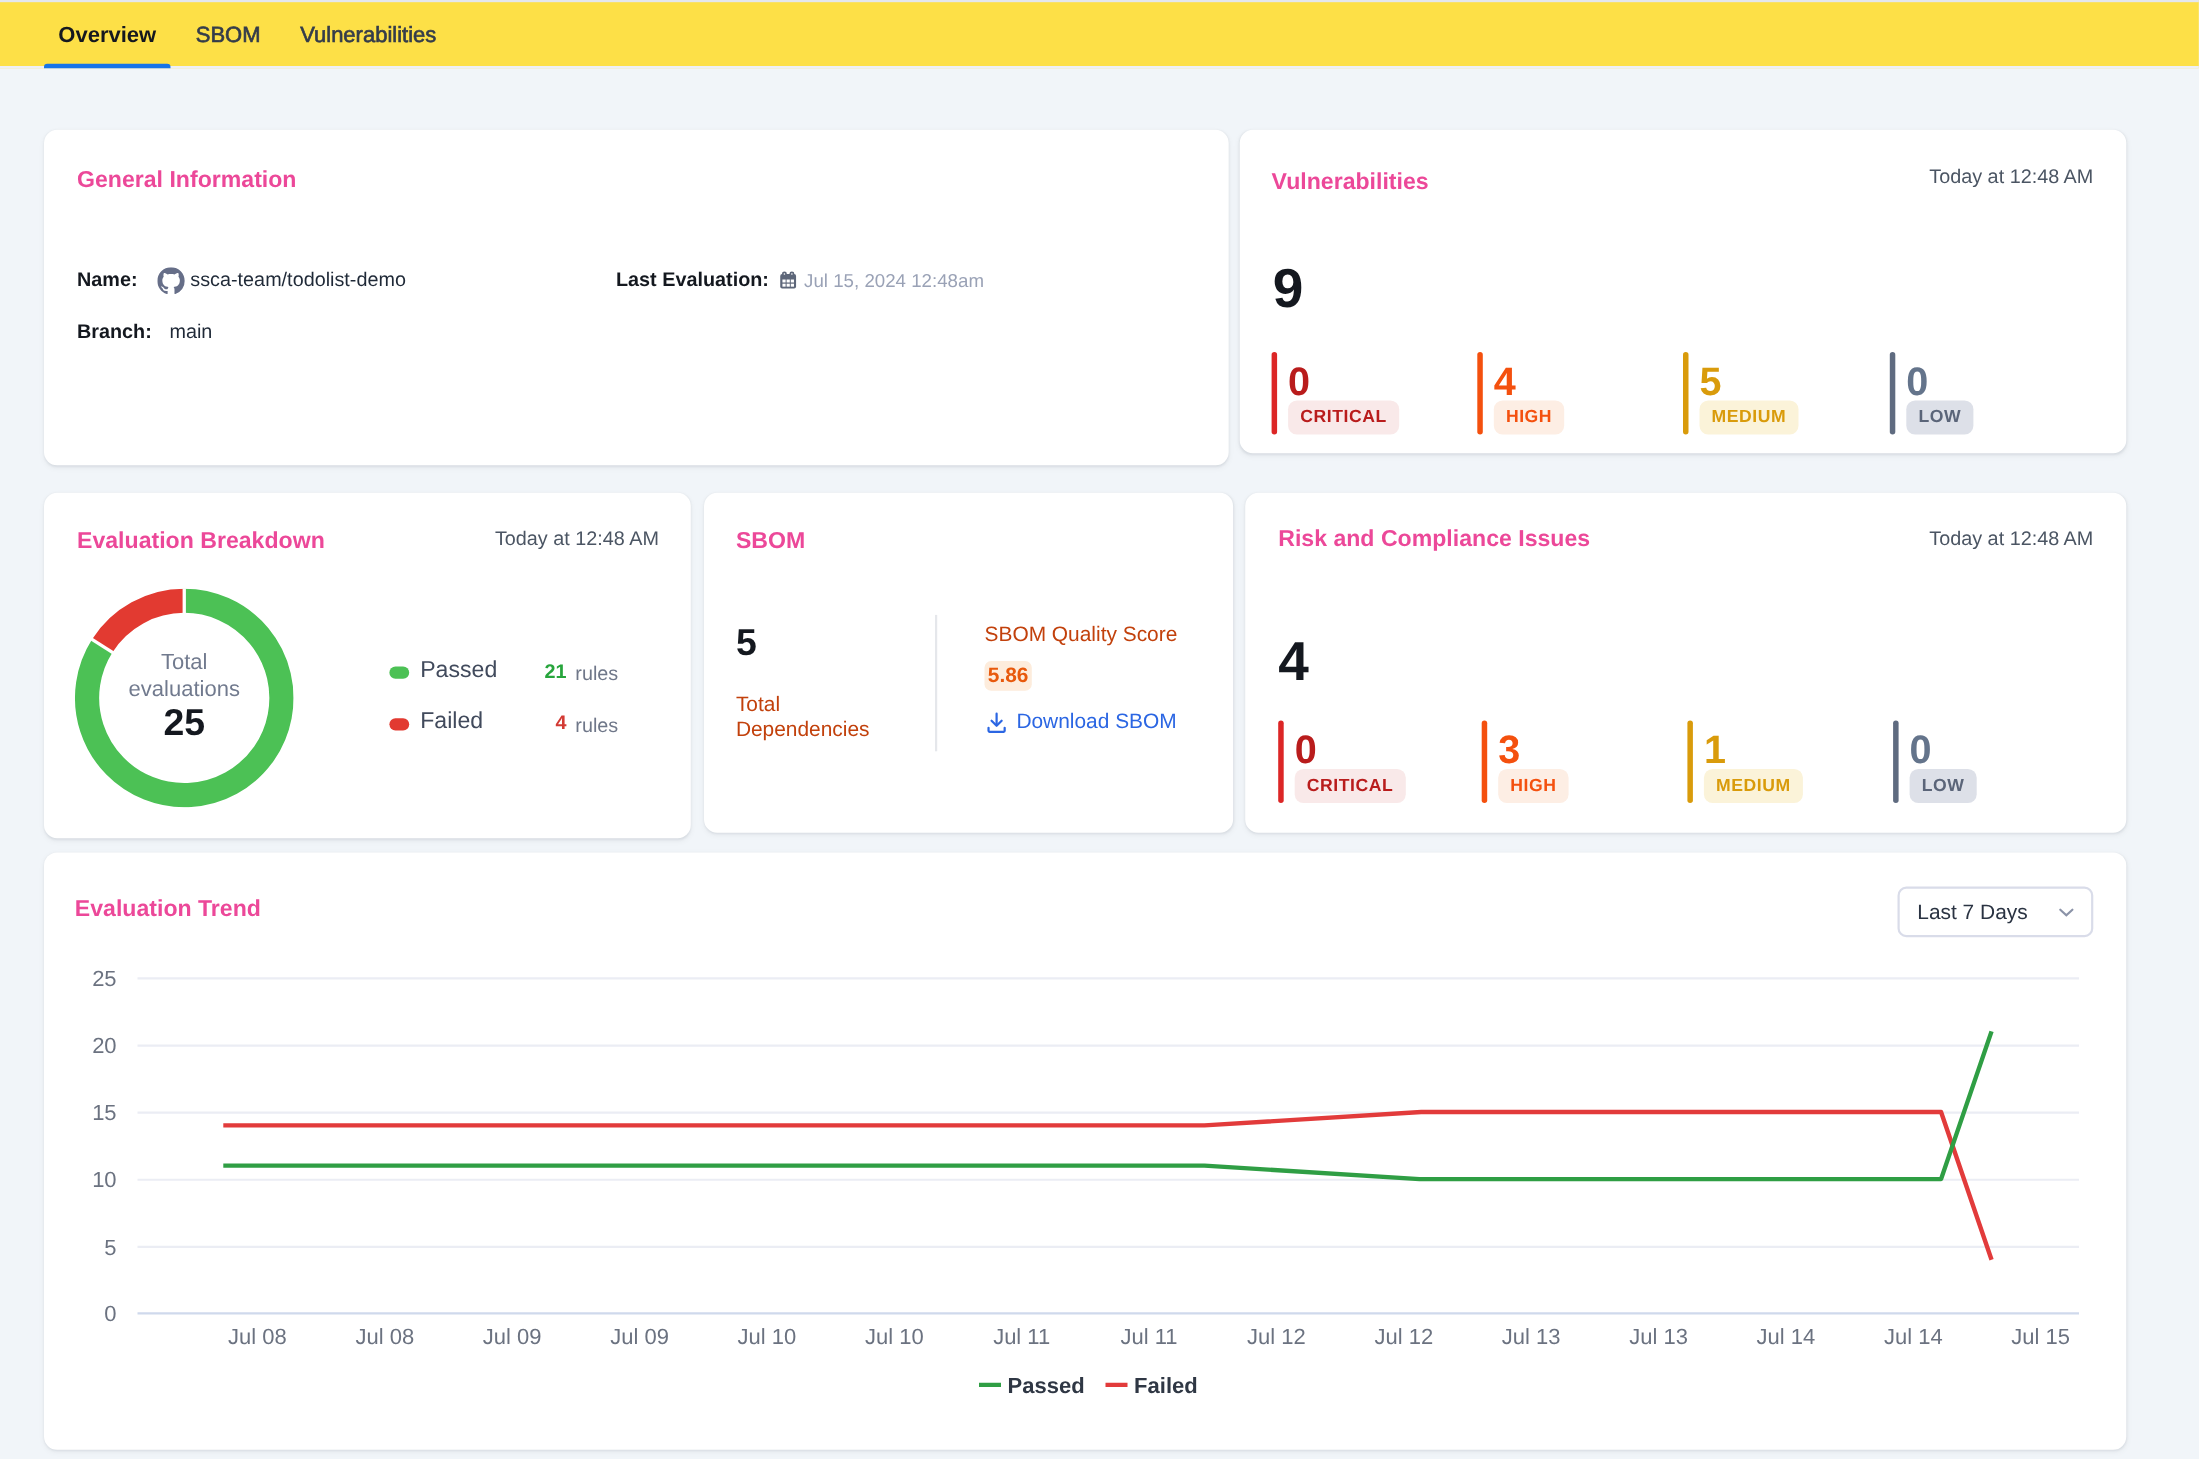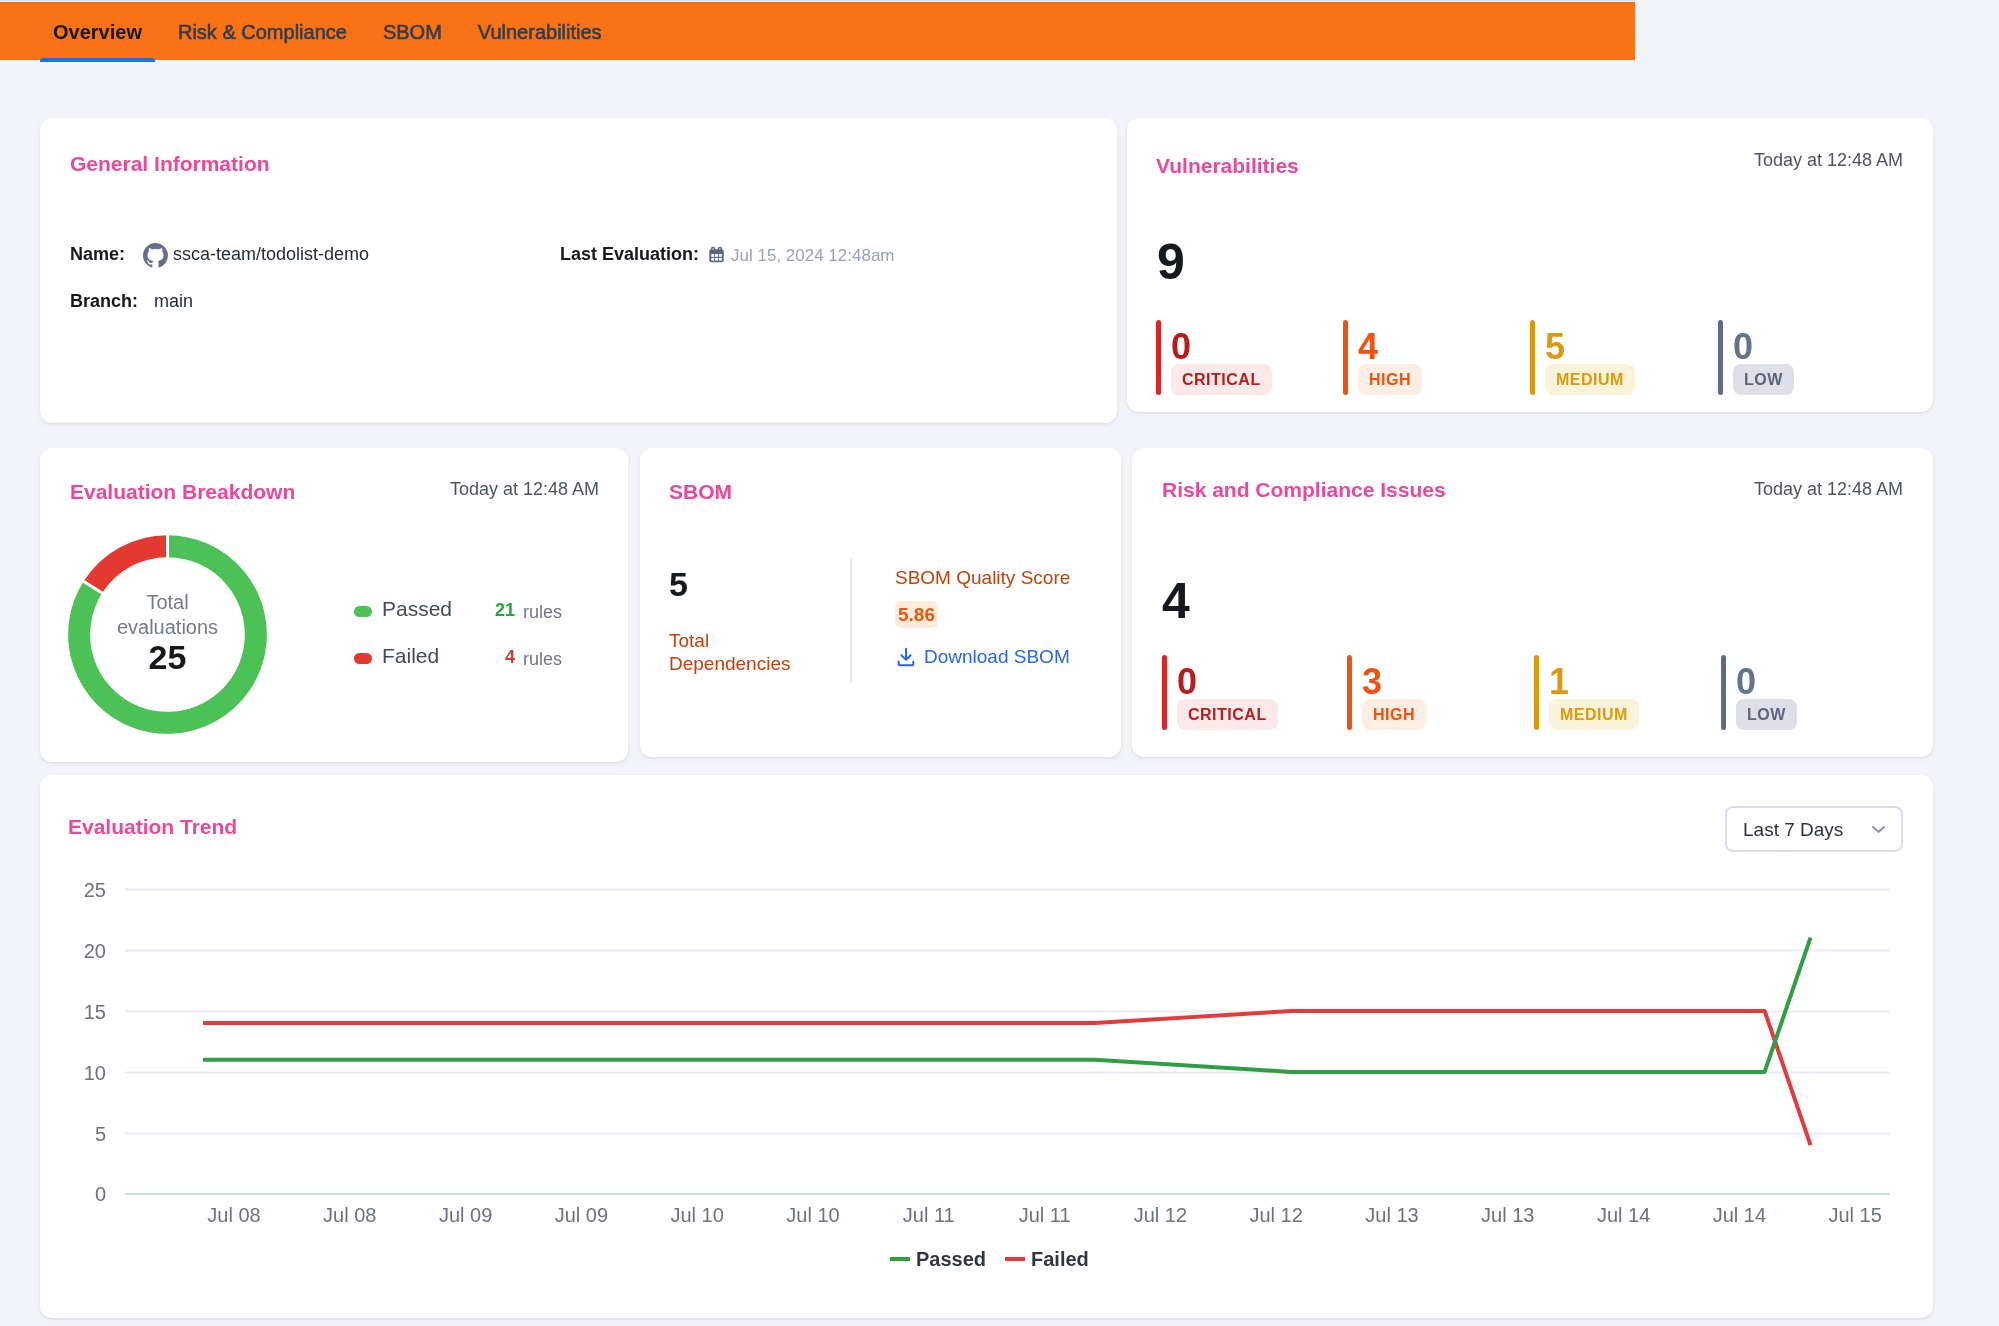--- a/index.html
+++ b/index.html
@@ -1,17 +1,17 @@
 <!DOCTYPE html>
 <html><head>
 <meta charset="utf-8">
 <style>
   * { margin:0; padding:0; box-sizing:border-box; }
   html,body { width:1999px; height:1326px; background:#f1f5f9; font-family:"Liberation Sans", sans-serif; position:relative; overflow:hidden; }
-  .tabbar { position:absolute; left:0; top:0; width:1635px; height:62px; background:#f97316; border-top:2px solid #e4e7ee; border-bottom:2px solid #eef0f5; }
+  .tabbar { position:absolute; left:0; top:0; width:1999px; height:62px; background:#fde047; border-top:2px solid #e4e7ee; border-bottom:2px solid #eef0f5; }
   .tabs { position:absolute; left:40px; top:0; height:62px; display:flex; }
   .tab { position:relative; height:60px; padding:0 13px; margin-right:10px; display:flex; align-items:center; font-size:20px; font-weight:400; color:#343c4a; white-space:nowrap; -webkit-text-stroke:0.6px #343c4a; }
   .tab.active { color:#15181f; font-weight:700; -webkit-text-stroke:0; }
   .tab.active:after { content:""; position:absolute; left:0; right:0; bottom:0; height:4px; background:#1774e8; border-radius:3px 3px 0 0; }
   .card { position:absolute; background:#fff; border-radius:12px; box-shadow:0 1px 2px rgba(16,24,40,.07), 0 2px 6px rgba(16,24,40,.05); }
   .ctitle { position:absolute; font-size:21px; font-weight:700; color:#ec4899;text-align:right; }
   .tstamp { position:absolute; font-size:18px; color:#4b5563; }
   .bignum { position:absolute; font-size:50px; font-weight:700; color:#14181f; line-height:50px; }
 
   
@@ -28,21 +28,20 @@
   .graytxt { font-size:19px; color:#c2410c; }
 
   svg text { font-family:"Liberation Sans", sans-serif; }
 </style>
 </head>
 <body>
 
 <div class="tabbar">
   <div class="tabs">
     <div class="tab active">Overview</div>
-    <div class="tab">Risk &amp; Compliance</div>
     <div class="tab">SBOM</div>
     <div class="tab">Vulnerabilities</div>
   </div>
 </div>
 
 <div class="card" style="left:40px; top:118px; width:1077px; height:305px;">
   <div class="ctitle" style="left:30px; top:34px;">General Information</div>
   <div class="glabel" style="position:absolute; left:30px; top:127px; line-height:19px;">Name:</div>
   <svg style="position:absolute; left:103px; top:125px;" width="25" height="25" viewBox="0 0 16 16" fill="#666e88">
       <path d="M8 0C3.58 0 0 3.58 0 8c0 3.54 2.29 6.53 5.47 7.59.4.07.55-.17.55-.38 0-.19-.01-.82-.01-1.49-2.01.37-2.53-.49-2.69-.94-.09-.23-.48-.94-.82-1.13-.28-.15-.68-.52-.01-.53.63-.01 1.08.58 1.23.82.72 1.21 1.87.87 2.33.66.07-.52.28-.87.51-1.07-1.78-.2-3.64-.89-3.64-3.95 0-.87.31-1.59.82-2.15-.08-.2-.36-1.02.08-2.12 0 0 .67-.21 2.2.82.64-.18 1.32-.27 2-.27s1.36.09 2 .27c1.53-1.04 2.2-.82 2.2-.82.44 1.1.16 1.92.08 2.12.51.56.82 1.27.82 2.15 0 3.07-1.87 3.75-3.65 3.95.29.25.54.73.54 1.48 0 1.07-.01 1.93-.01 2.2 0 .21.15.46.55.38A8.01 8.01 0 0 0 16 8c0-4.42-3.58-8-8-8z"></path>

